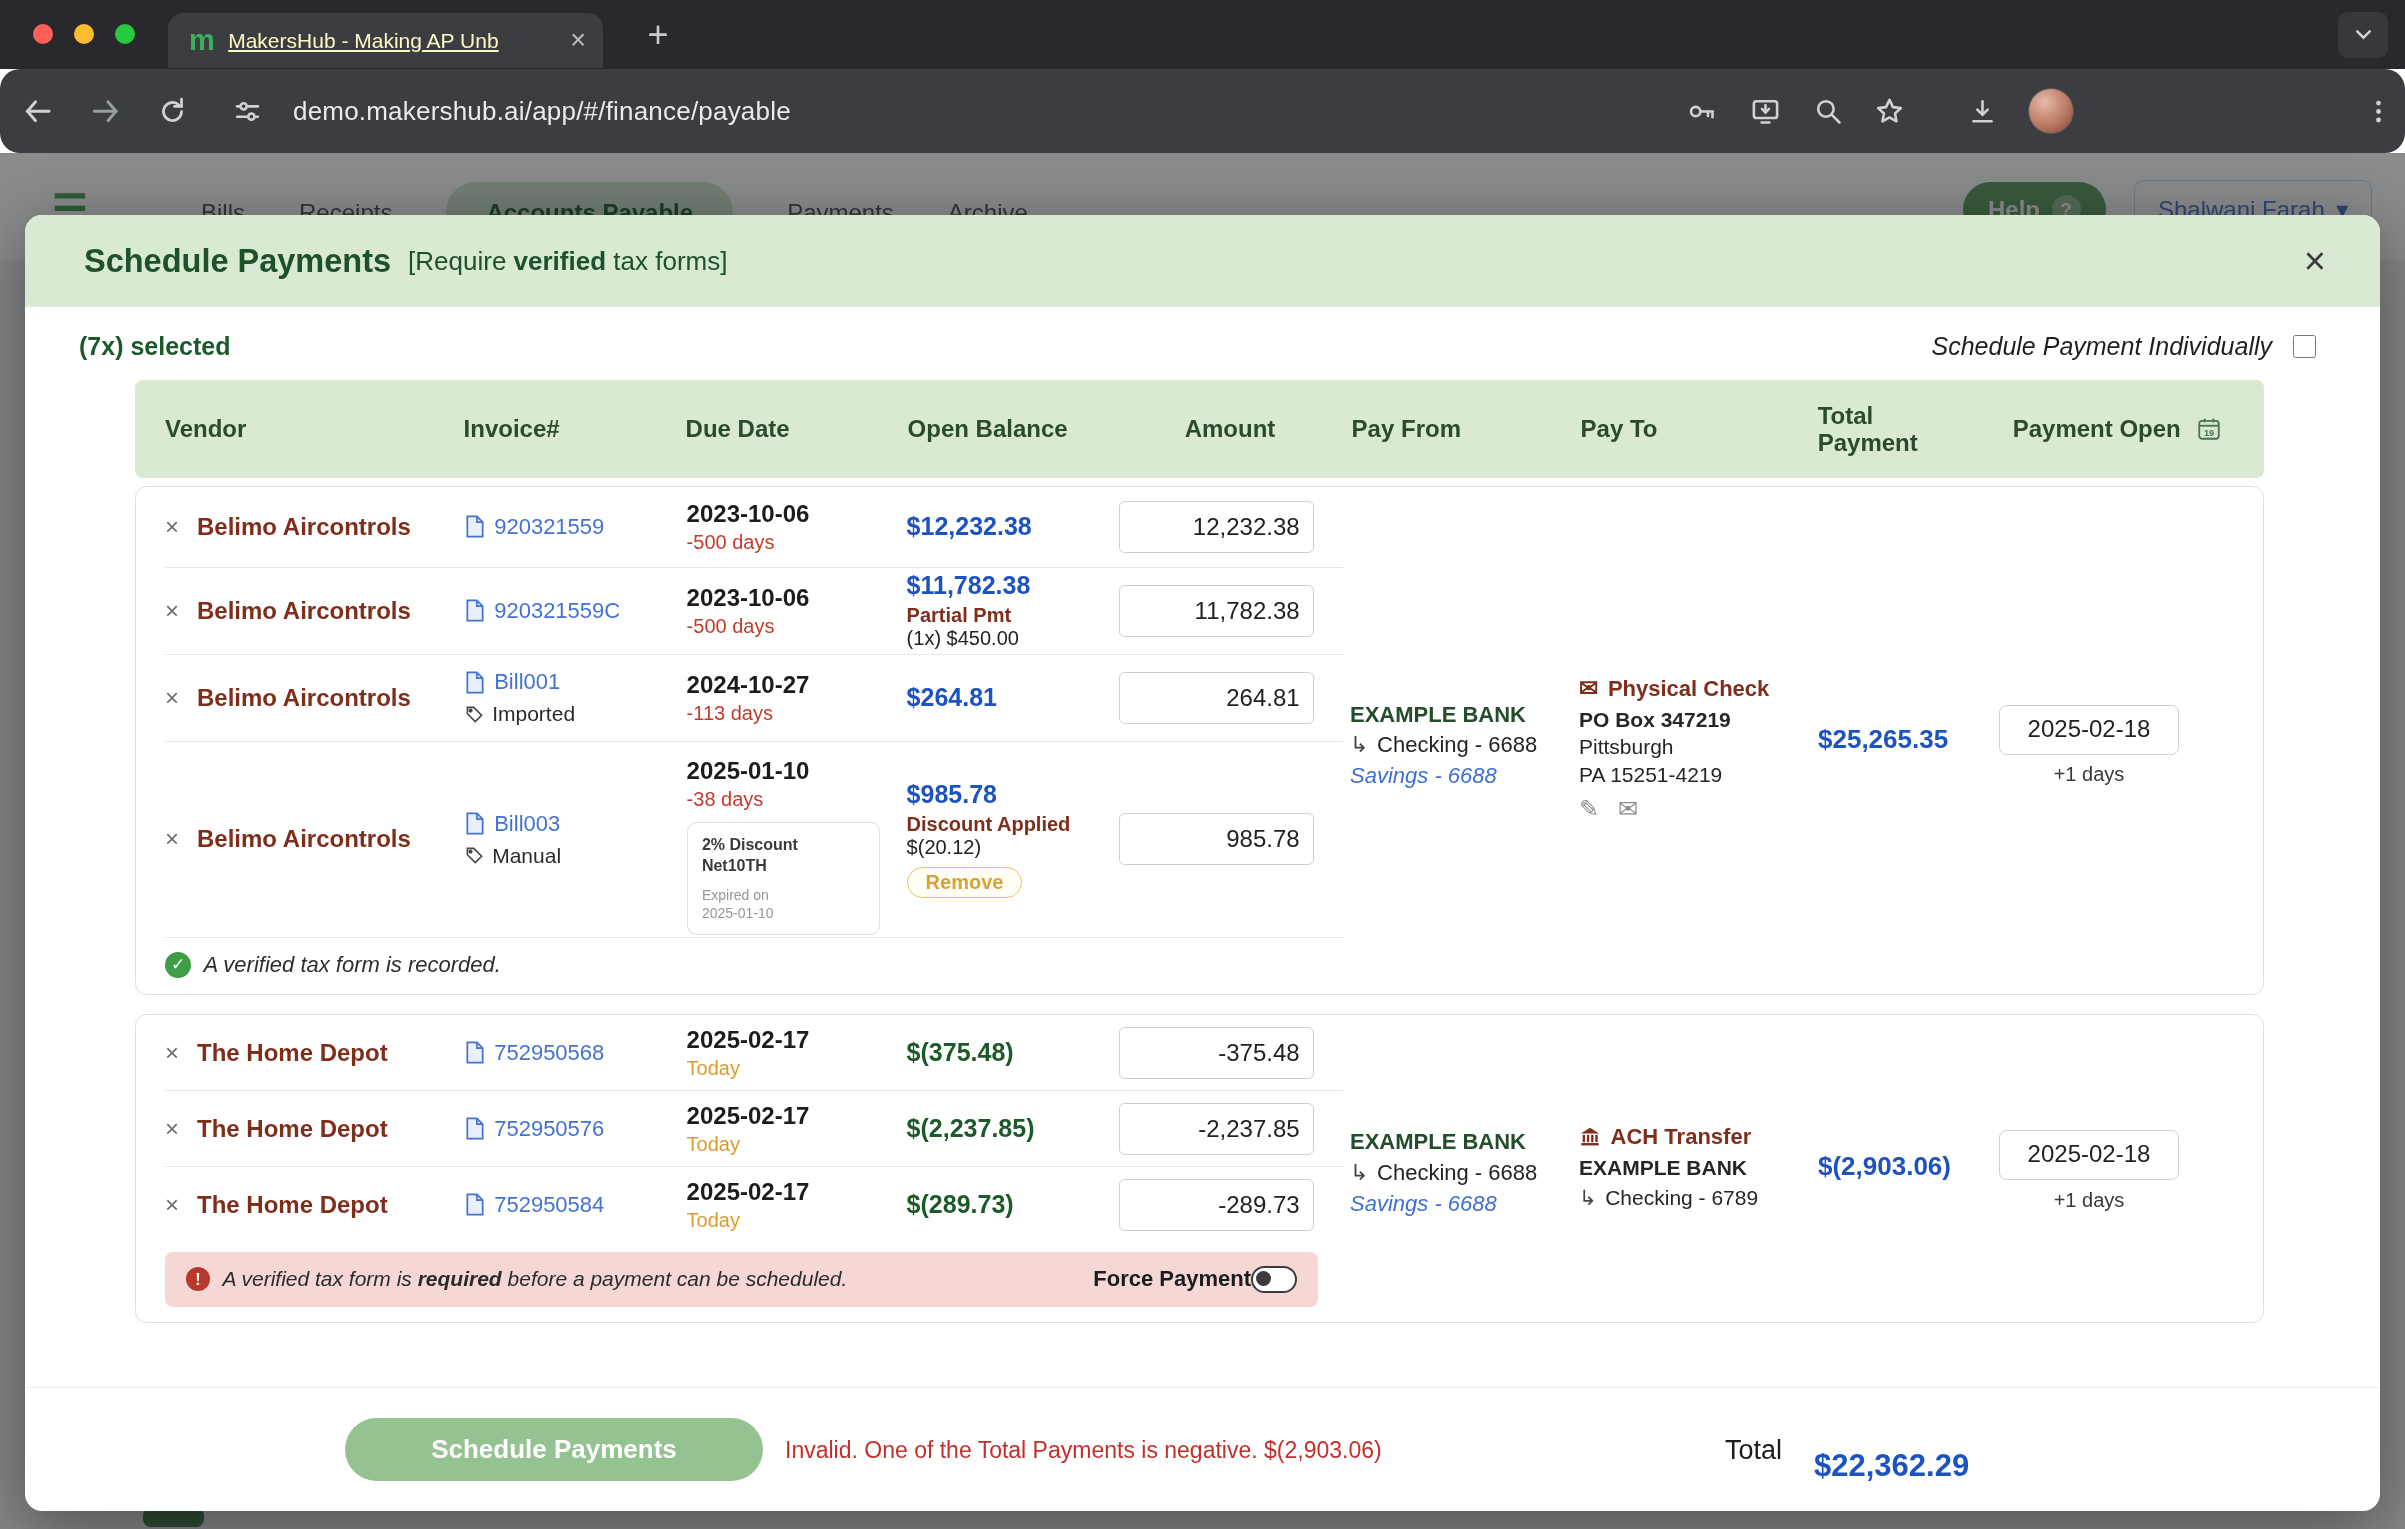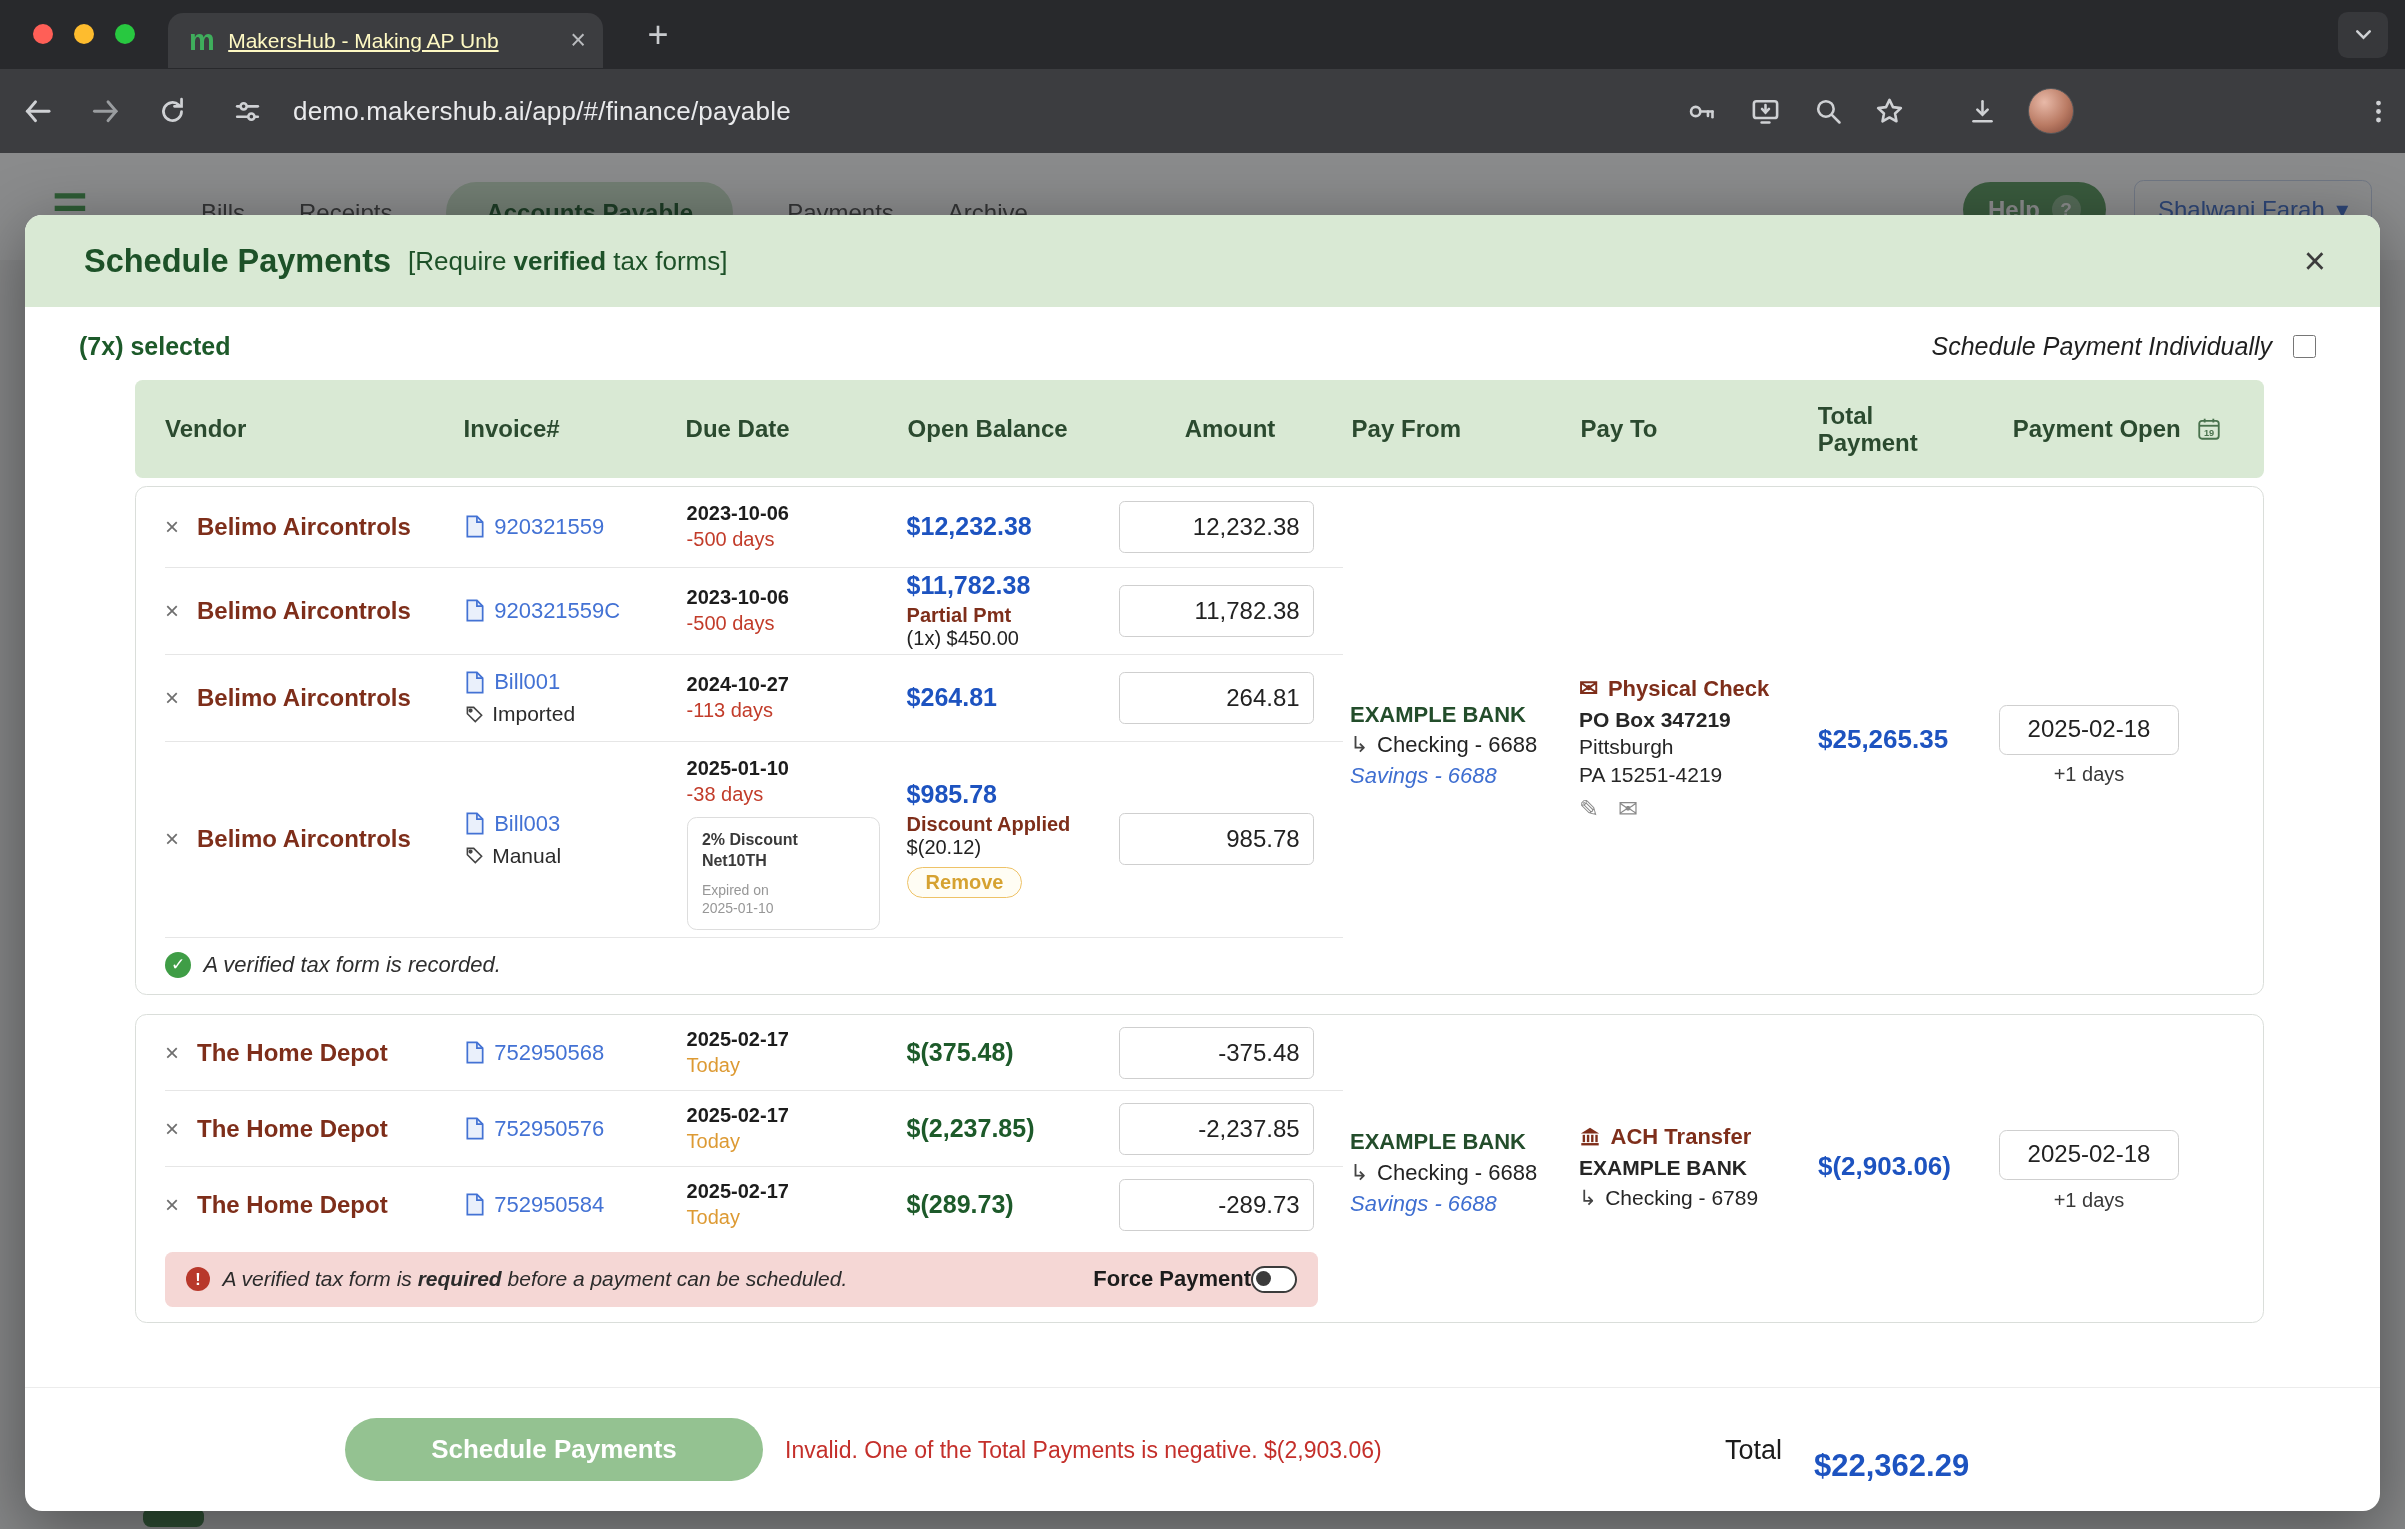--- a/index.html
+++ b/index.html
@@ -19,21 +19,21 @@
   .tab { position:absolute; left:168px; top:13.4px; width:435px; height:55px; background:#3c3d40;
          border-radius:15.3px 15.3px 0 0; display:flex; align-items:center; padding:0 17px 0 21px; gap:13.4px; }
   .favicon { color:#3fae5c; font-weight:bold; font-size:29px; line-height:1; }
   .tab-title { color:#fef9c3; font-size:21px; white-space:nowrap; overflow:hidden; flex:1;text-decoration:underline; }
   .tab-close { color:#b9bbbe; font-size:27px; line-height:1; cursor:pointer; }
   .newtab { position:absolute; left:633px; top:9.6px; width:50px; height:50px; color:#c8cacd; font-size:36px;
             display:flex; align-items:center; justify-content:center; }
   .tabs-chevron { position:absolute; right:17px; top:11.5px; width:50px; height:46px; background:#37383b;
             border-radius:9.6px; display:flex; align-items:center; justify-content:center; }
 
-  .toolbar { position:absolute; top:69px; left:0; width:2405px; height:84px; background:#3c3d40; }
+  .toolbar { position:absolute; top:69px; left:0; width:2405px; height:84px; background:#3c3d40;border-radius:20px; }
   .tbicon { position:absolute; top:21px; width:42px; height:42px; display:flex; align-items:center; justify-content:center; }
   .url-text { position:absolute; left:293px; top:0; height:84px; display:flex; align-items:center;
               color:#e9eaec; font-size:26px; letter-spacing:0.2px; }
   .avatar { position:absolute; left:2028px; top:19px; width:46px; height:46px; border-radius:50%;
             background:radial-gradient(circle at 35% 30%, #e8b9a8 0%, #b97a63 55%, #7c4436 100%);
             border:1.9px solid #55575a; }
   .relaunch { position:absolute; left:2099px; top:14.3px; height:55px; padding:0 29px; border:none;
               border-radius:28px; background:#3568d4; color:#fff; font-size:23px; font-weight:bold;
               font-family:"Liberation Sans",sans-serif; display:flex; align-items:center; }
   .kebab { position:absolute; left:2359px; top:21px; width:38px; height:42px; display:flex; align-items:center; justify-content:center; }
@@ -82,21 +82,21 @@
   .g2 { margin-top:19px; }
   .trow { display:grid; grid-template-columns:61px 258px 222px 222px 220px 224px; align-items:center; }
   .rm { padding-left:29px; color:#6f6f6f; font-size:24px; cursor:pointer; line-height:1; }
   .vendor { font-weight:bold; font-size:24px; color:#7e2e1a; }
   .invwrap { padding-left:9.6px; }
   .inv { display:flex; align-items:center; gap:9.6px; }
   .invlink { color:#4372d4; font-size:22px; text-decoration:none; cursor:pointer; }
   .src { display:flex; align-items:center; gap:8.6px; margin-top:6.7px; color:#2b2b2b; font-size:21px; }
   .due { padding-left:9.6px; }
   .due-top { padding-top:15.3px; align-self:start; }
-  .due-d { font-weight:bold; font-size:20px; color:#1c1c1c; }
+  .due-d { font-weight:bold; font-size:24px; color:#1c1c1c; }
   .due-n { font-size:20px; margin-top:2.9px; }
   .red { color:#c23c2a; } .orange { color:#dd9a33; }
   .bal { padding-left:7.6px; }
   .bal-a { font-weight:bold; font-size:25px; color:#1d53c0; }
   .bal-a.neg { color:#1d5a2a; }
   .bal-l { font-weight:bold; font-size:20px; color:#7e2e1a; margin-top:3.8px; }
   .bal-d { font-size:20px; color:#222; }
   .rmv { display:inline-block; margin-top:8.6px; padding:2.9px 18px; border:1.9px solid #eec267; border-radius:16.3px;
          color:#d6a231; background:#fffdf4; font-size:20px; font-weight:bold; cursor:pointer; }
   .amt input { width:195px; height:52px; border:1.9px solid #cfcfcf; border-radius:5.7px; text-align:right;

